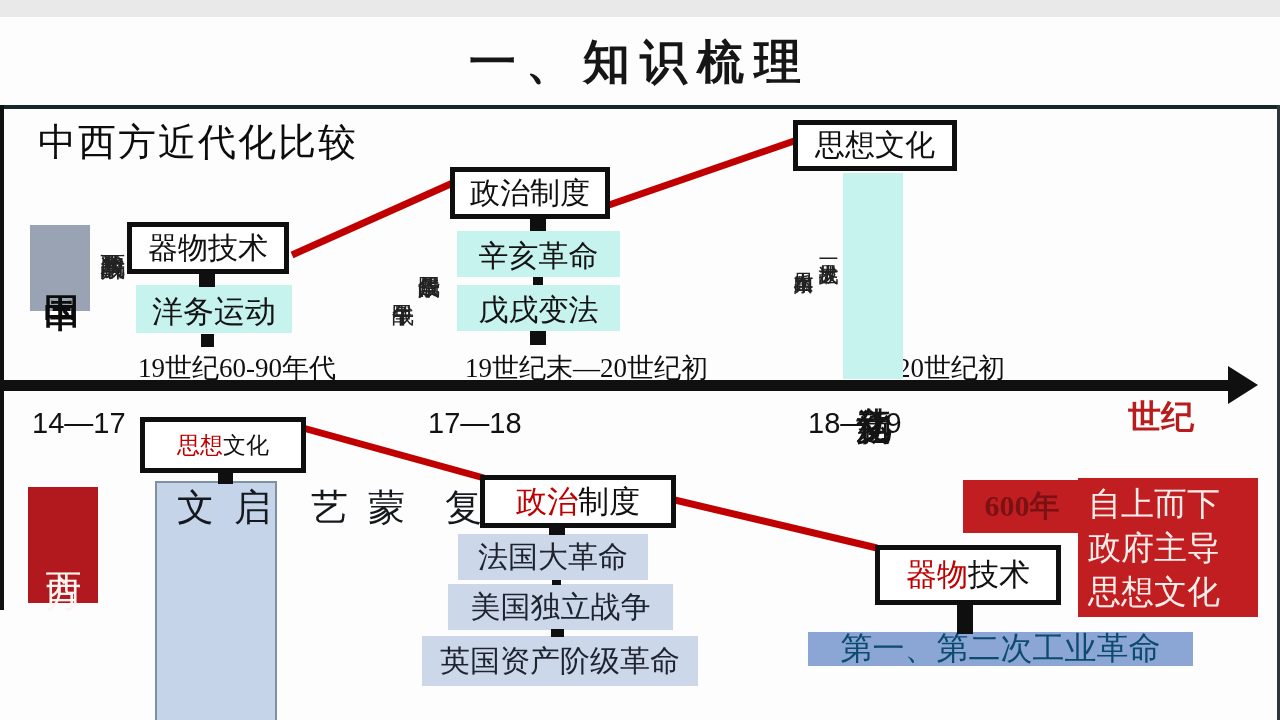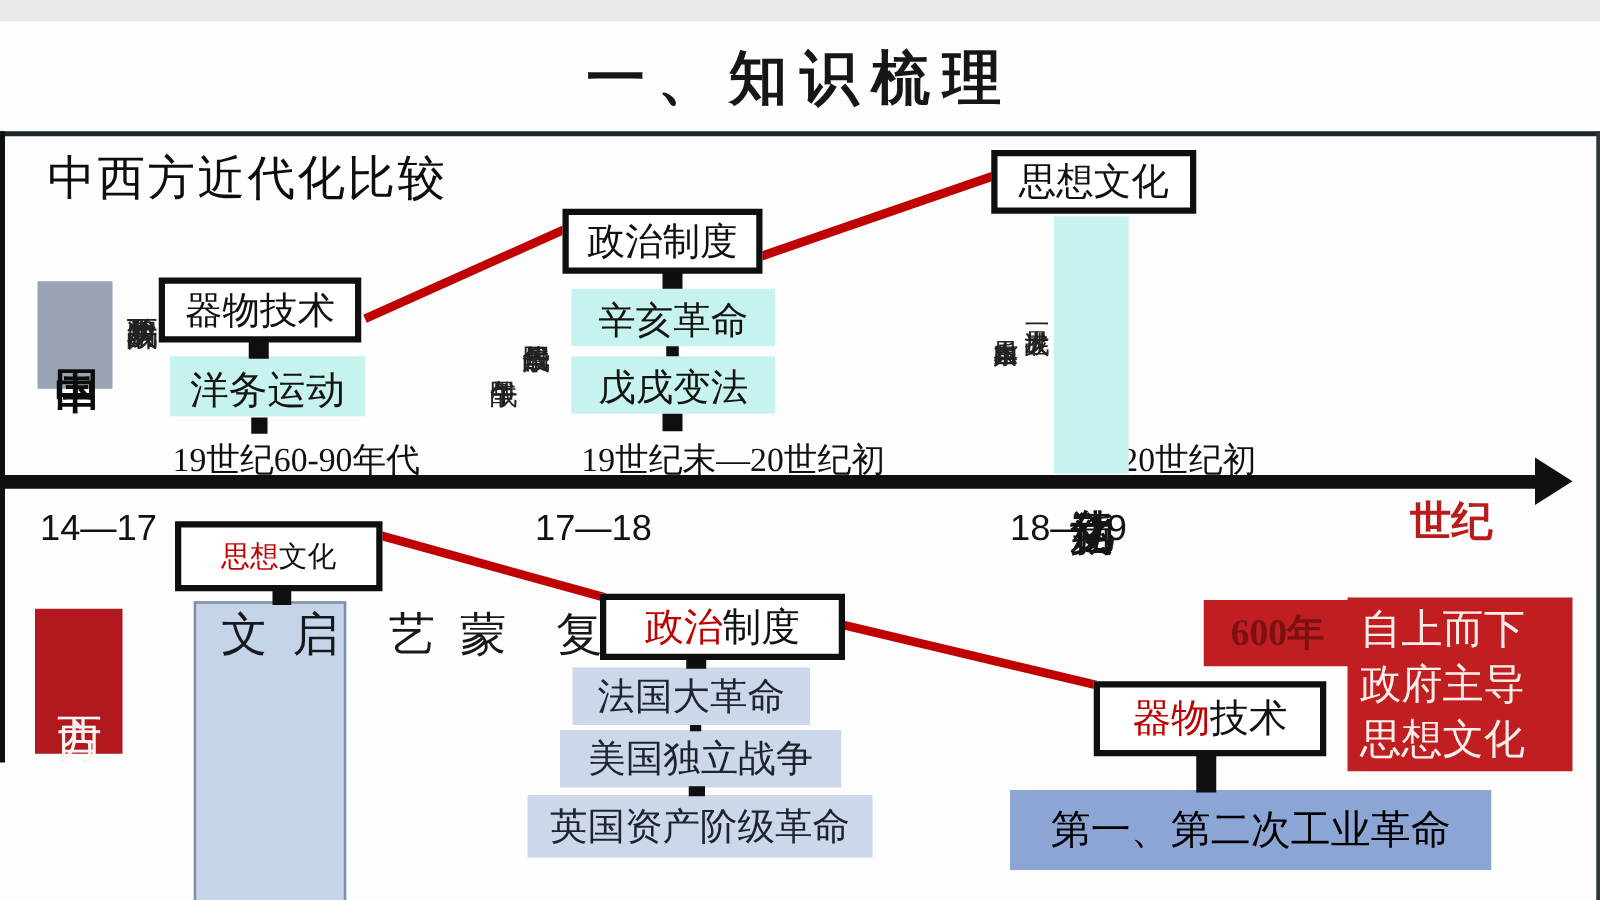--- a/index.html
+++ b/index.html
@@ -198,17 +198,17 @@
     <div>自上而下</div>
     <div>政府主导</div>
     <div>思想文化</div>
   </div>
 
   <div class="abs stagebox" style="top:528px; left:875px; width:186px; height:60px; font-size:31px;">
     <span class="red-part">器物</span>
       <span>技术</span>
   </div>
   <div class="abs conn" style="top:587px; left:957px; width:16px; height:30px;"></div>
-  <div class="abs bluebox" style="top:615px; left:808px; width:385px; height:64px; background:#8ba6d4; color:#000000; font-size:32px;">
+  <div class="abs bluebox" style="top:615px; left:808px; width:385px; height:34px; background:#8ba6d4; color:#0c4a6e; font-size:32px;">
     <span>第一、第二次工业革命</span>
   </div>
 
 </div>
 
 </body></html>

